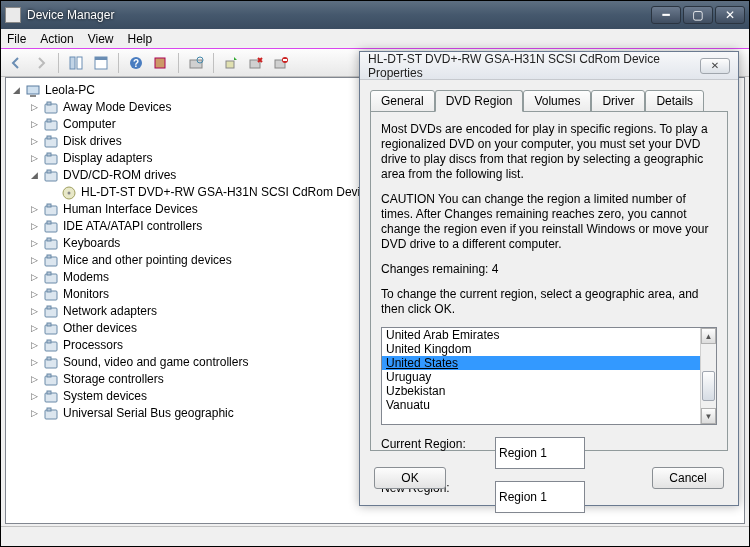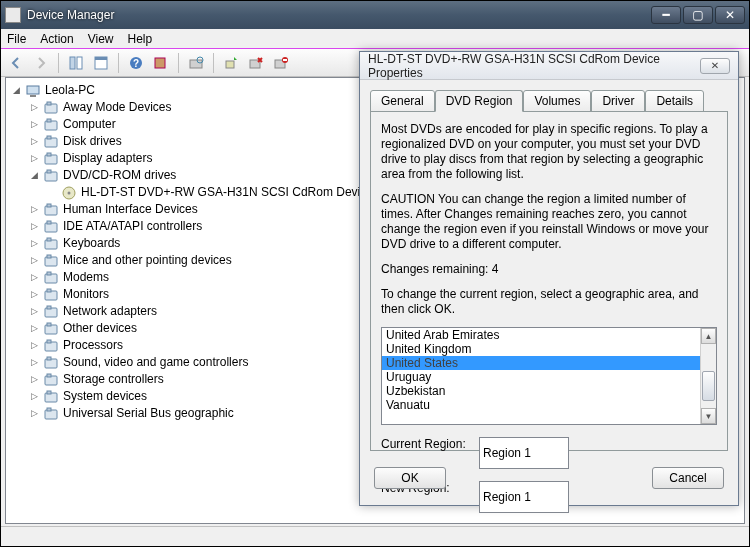--- a/index.html
+++ b/index.html
@@ -31,29 +31,29 @@
   .dhdr .dclose { width:30px; height:16px; border:1px solid #a0a6ad; border-radius:3px; background:linear-gradient(#fdfdfd,#dce1e7); display:flex; align-items:center; justify-content:center; font-size:10px; color:#444; }
   .dbody { padding: 10px 10px 8px 10px; }
   .tabs { display:flex; gap:0; margin-bottom:-1px; position:relative; }
   .tab { padding:3px 10px; border:1px solid #919b9c; background:linear-gradient(#fdfdfd,#ececec); border-bottom:1px solid #919b9c; border-radius:3px 3px 0 0; position:relative; }
   .tab.active { background:#f0f0f0; border-bottom:1px solid #f0f0f0; z-index:2; }
   .tabpane { border:1px solid #919b9c; padding:10px 10px 10px 10px; height:340px; background:#f0f0f0; }
   .txt { margin-bottom:10px; line-height:15px; }
   .listbox { border:1px solid #828790; background:#fff; height:98px; margin-top:10px; position:relative; }
   .listbox .items { position:absolute; top:0; left:0; right:16px; bottom:0; overflow:hidden; }
   .listbox .item { padding:0 4px; line-height:14px; }
-  .listbox .item.selected { background:#3399ff; color:#404040; }
+  .listbox .item.selected { background:#3399ff; color:#000000;text-decoration:underline; }
   .listbox .vscroll { position:absolute; top:0; right:0; bottom:0; width:16px; background:#f0f0f0; border-left:1px solid #d0d0d0; }
   .vscroll .arrow { height:16px; display:flex; align-items:center; justify-content:center; background:linear-gradient(#fdfdfd,#dcdcdc); border:1px solid #b0b0b0; font-size:8px; color:#555;}
   .vscroll .track { position:absolute; top:17px; bottom:17px; left:0; right:0; }
   .vscroll .thumb { position:absolute; left:1px; right:1px; height:30px; bottom:6px; background:linear-gradient(#fdfdfd,#d6dce4); border:1px solid #a0a6b0; border-radius:2px; }
   .vscroll .arrow.down { position:absolute; bottom:0; left:0; right:0; }
   .formrow { display:flex; gap:8px; margin-top:12px; }
   .formrow label { width:90px; }
-  .field { width:90px; height:20px; border:1px solid #828790; background:#fff; padding:15px 3px; display:flex; align-items:center; }
+  .field { width:90px; height:20px; border:1px solid #828790; background:#fff; padding:15px 3px; display:flex; align-items:center;margin-left:16px; }
   .dlgbtns { display:flex; justify-content:space-between; gap:8px; padding:8px 14px 10px; }
   .btn { min-width:72px; height:22px; border:1px solid #8a8f94; background:linear-gradient(#fdfdfd,#e3e3e3); border-radius:3px; display:flex; align-items:center; justify-content:center; }
 </style>
 </head>
 <body>
 
 <div class="window">
   <div class="titlebar">
     <span class="icon"></span>
     <span class="title">Device Manager</span>

